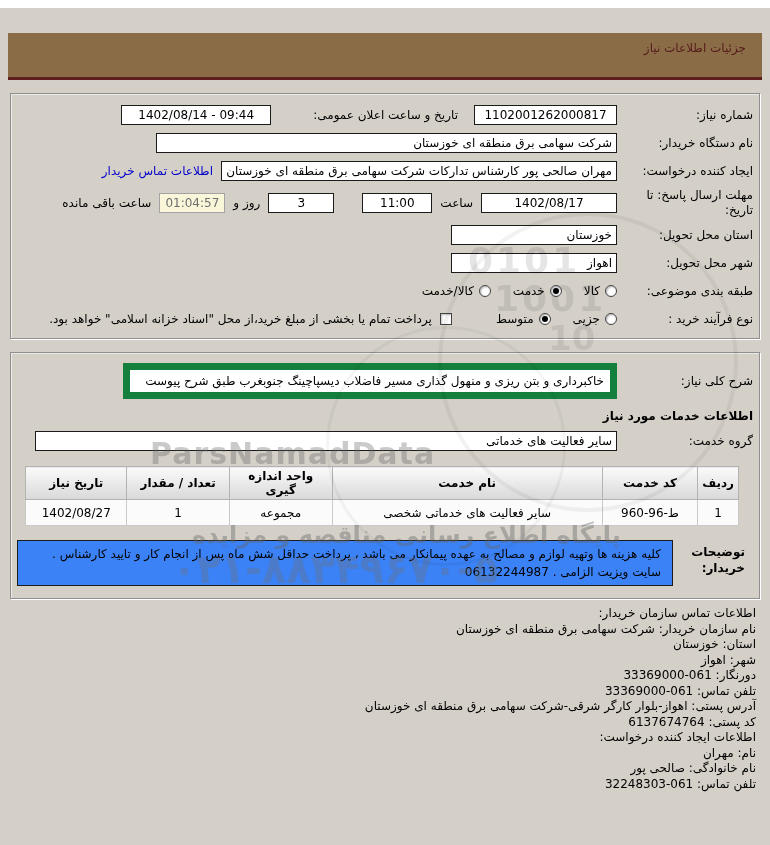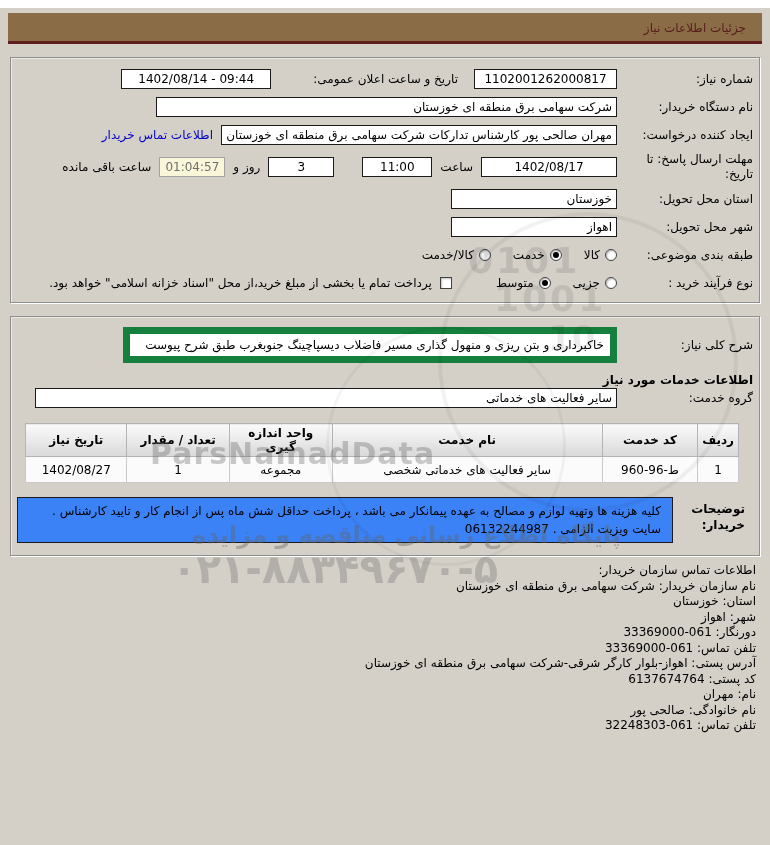--- a/index.html
+++ b/index.html
@@ -4,21 +4,21 @@
 <style>
   * { box-sizing: border-box; }
   html,body { margin:0; padding:0; }
   body {
     width:770px; height:845px; position:relative; overflow:hidden;
     background:#d4d0c8; color:#000; direction:rtl;
     font-family:"DejaVu Sans","Liberation Sans",sans-serif; font-size:12px;
   }
   .top-strip { height:8px; background:#ffffff; }
   .title-bar {
-    margin:5px 8px 0 8px; height:31px; line-height:30px;
+    margin:25px 8px 0 8px; height:47px; line-height:30px;
     background:#8a6d47; border-bottom:3px solid #5f1f1f;
     color:#571c1c; padding-right:16px; position:relative; z-index:1;
   }
   .gb {
     margin:13px 10px 0 10px; border:1px solid #8f8f8f;
     box-shadow:1px 1px 0 #ffffff, inset 1px 1px 0 rgba(255,255,255,.55);
     padding:10px 6px 6px 6px; position:relative; z-index:1;
   }
   .row { display:flex; align-items:center; gap:8px; margin-bottom:6px; min-height:22px; }
   .lbl { flex:0 0 128px; line-height:15px; }
@@ -36,21 +36,21 @@
     background:#fff; display:inline-block; position:relative; flex:0 0 12px;
     box-shadow: inset 1px 1px 2px rgba(0,0,0,.3);
   }
   .radio.checked::after { content:""; position:absolute; inset:2px; background:#000; border-radius:50%; }
   .checkbox {
     width:12px; height:12px; border:1px solid #424242; background:#fff;
     display:inline-block; flex:0 0 12px; box-shadow: inset 1px 1px 2px rgba(0,0,0,.25);
   }
   .opt { display:flex; align-items:center; gap:5px; margin-left:14px; }
   .desc-box { border:7px solid #15803d; background:#fff; padding:2px 6px; line-height:18px; }
-  .sec-heading { font-weight:bold; margin:10px 0 0 0; }
+  .sec-heading { font-weight:bold; margin:10px 0 7px 0; }
   table.svc { border-collapse:collapse; width:714px; margin:14px 14px 14px 0; border:1px solid #9a9a9a; }
   table.svc th {
     background:linear-gradient(#fafafa,#d9d9d9); border:1px solid #b3b3b3;
     font-weight:bold; height:27px; padding:2px 4px; text-align:center; font-size:12px;
   }
   table.svc td { background:#fbfbfb; border:1px solid #c9c9c9; height:26px; text-align:center; padding:2px 4px; }
   .notes-row { display:flex; gap:10px; margin:2px 8px 6px 0; align-items:flex-start; }
   .notes-row .lbl { flex:0 0 62px; font-weight:bold; line-height:16px; padding-top:4px; }
   .notes-box { flex:1; border:1px solid #1b1b1b; background:#3b82f6; padding:4px 11px; line-height:18px; min-height:44px; }
   .notes-box div { text-align:right; }
@@ -217,20 +217,21 @@
     <span class="num">33369000-061</span>
   </div>
   <div>
     <span class="b">آدرس پستی:</span>
     <span>اهواز-بلوار کارگر شرقی-شرکت سهامی برق منطقه ای خوزستان</span>
   </div>
   <div>
     <span class="b">کد پستی:</span>
     <span class="num">6137674764</span>
   </div>
+  <div class="b">اطلاعات ایجاد کننده درخواست:</div>
   <div>
     <span class="b">نام:</span>
     <span>مهران</span>
   </div>
   <div>
     <span class="b">نام خانوادگی:</span>
     <span>صالحی پور</span>
   </div>
   <div>
     <span class="b">تلفن تماس:</span>

